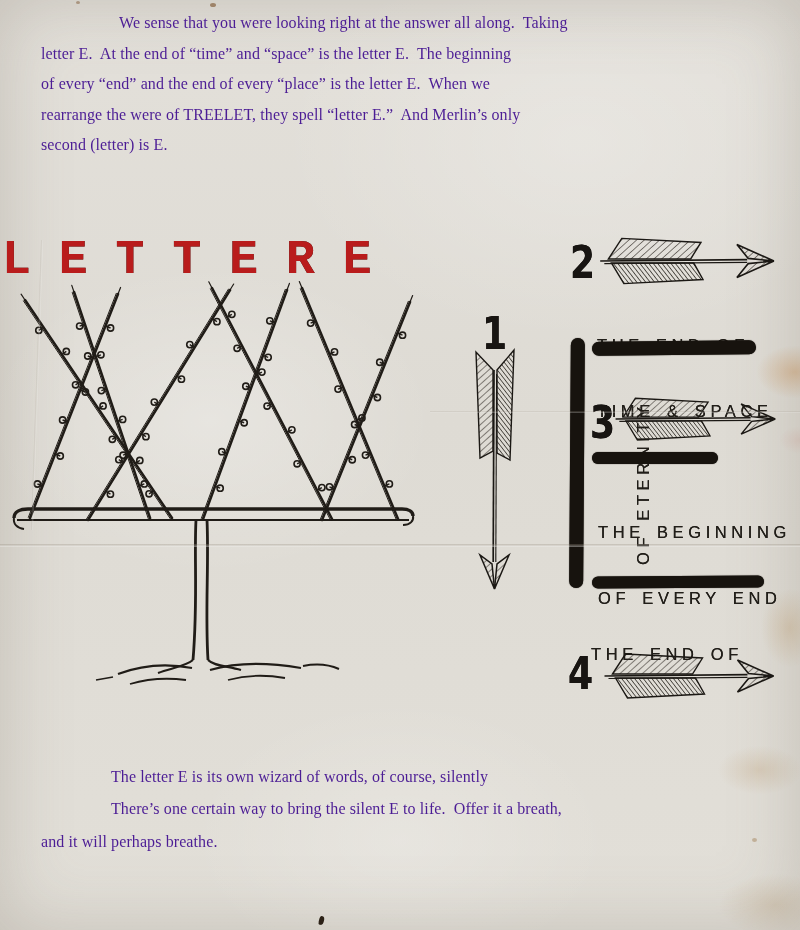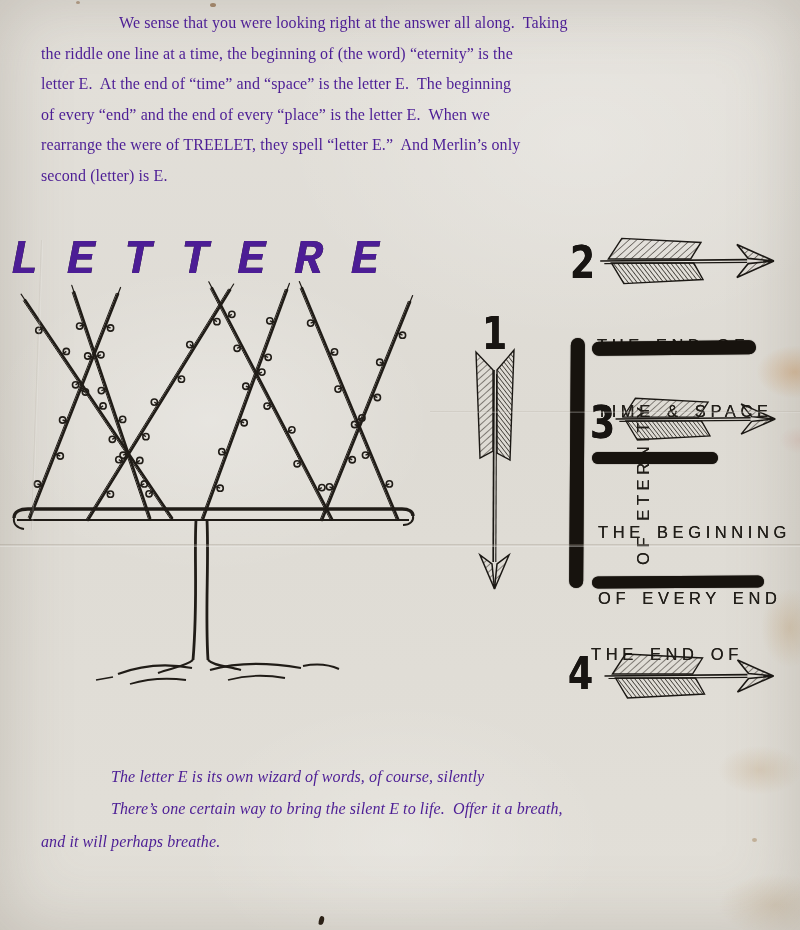--- a/index.html
+++ b/index.html
@@ -24,25 +24,24 @@
   .bookline{
     font-family:"Liberation Serif",serif;
     font-size:16px;line-height:30.6px;color:#4c1d95;
     white-space:pre;letter-spacing:.1px;margin-left:35px;
   }
   .outro .bookline{line-height:32.4px;}
   .ind1{padding-left:78px;}
   .ind2{padding-left:70px;}
   
   .heading{
-    left:10px;top:233px;
+    left:2px;top:233px;
     font-family:"Liberation Mono",monospace;
-    font-weight:700;font-size:48px;letter-spacing:28px;color:#4c1d95;
+    font-weight:700;font-size:48px;letter-spacing:28px;color:#b91c1c;
     text-shadow:0 0 .6px #1d1a16;
-    font-style:italic;
   }
   
   .step-num{
     font-family:"DejaVu Sans",sans-serif;font-weight:700;
     font-size:44px;color:#181512;line-height:1;
     transform:scaleX(.82);transform-origin:left top;
     text-shadow:0 0 .5px #181512;
   }
   
   .caption{
@@ -89,21 +88,20 @@
       <path d="M25,30 L24.2,222" stroke="#1b1814" stroke-width="1.7" fill="none"></path>
       <path d="M27.6,34 L26.8,222" stroke="#1b1814" stroke-width="1.1" fill="none"></path>
       <polygon points="25.5,249 11,215 23,224" fill="url(#hatchA)" stroke="#1b1814" stroke-width="1.5"></polygon>
       <polygon points="25.5,249 40,215 28,224" fill="url(#hatchA)" stroke="#1b1814" stroke-width="1.5"></polygon>
     </symbol>
   </defs>
 </svg>
 
 <div class="abs" style="left:6px;top:8px;width:790px;">
   <div class="bookline ind1">We sense that you were looking right at the answer all along.  Taking</div>
-  <div class="bookline">the riddle one line at a time, the beginning of (the word) “eternity” is the</div>
   <div class="bookline">letter E.  At the end of “time” and “space” is the letter E.  The beginning</div>
   <div class="bookline">of every “end” and the end of every “place” is the letter E.  When we</div>
   <div class="bookline">rearrange the were of TREELET, they spell “letter E.”  And Merlin’s only</div>
   <div class="bookline">second (letter) is E.</div>
 </div>
 
 <div class="abs heading">LETTERE</div>
 
 <svg id="tree-svg" class="abs" style="left:0;top:228px;" width="440" height="480" viewBox="0 0 440 480">
 
@@ -285,21 +283,21 @@
 
 <div class="abs bar" style="left:592px;top:576px;width:172px;height:12px;transform:rotate(-.3deg);"></div>
 <div class="abs caption" style="left:591px;top:599px;">
   <div>THE END OF</div>
 </div>
 <div class="abs step-num" style="left:568px;top:652px;">4</div>
 <svg class="abs" style="left:594px;top:647px;" width="185" height="58">
   <use href="#sym-arrow-h" width="185" height="58"></use>
 </svg>
 
-<div class="abs outro" style="left:6px;top:761px;width:792px;font-style:italic;">
+<div class="abs outro" style="left:6px;top:761px;width:792px;">
   <div class="bookline ind2">The letter E is its own wizard of words, of course, silently</div>
   <div class="bookline ind2">There’s one certain way to bring the silent E to life.  Offer it a breath,</div>
   <div class="bookline">and it will perhaps breathe.</div>
 </div>
 
 <div class="abs crease" style="left:0;top:544px;width:800px;height:3px;background:linear-gradient(180deg,rgba(118,106,88,.28),rgba(255,255,255,.40));"></div>
 <div class="abs crease" style="left:430px;top:411px;width:370px;height:2px;background:linear-gradient(180deg,rgba(118,106,88,.18),rgba(255,255,255,.30));"></div>
 <div class="abs crease" style="left:36px;top:240px;width:2px;height:290px;background:linear-gradient(90deg,rgba(118,106,88,.14),rgba(255,255,255,.25));transform:rotate(2deg);"></div>
 <div class="abs speck" style="left:210px;top:3px;width:6px;height:4px;background:rgba(120,78,40,.6);"></div>
 <div class="abs speck" style="left:76px;top:1px;width:4px;height:3px;background:rgba(120,78,40,.45);"></div>

